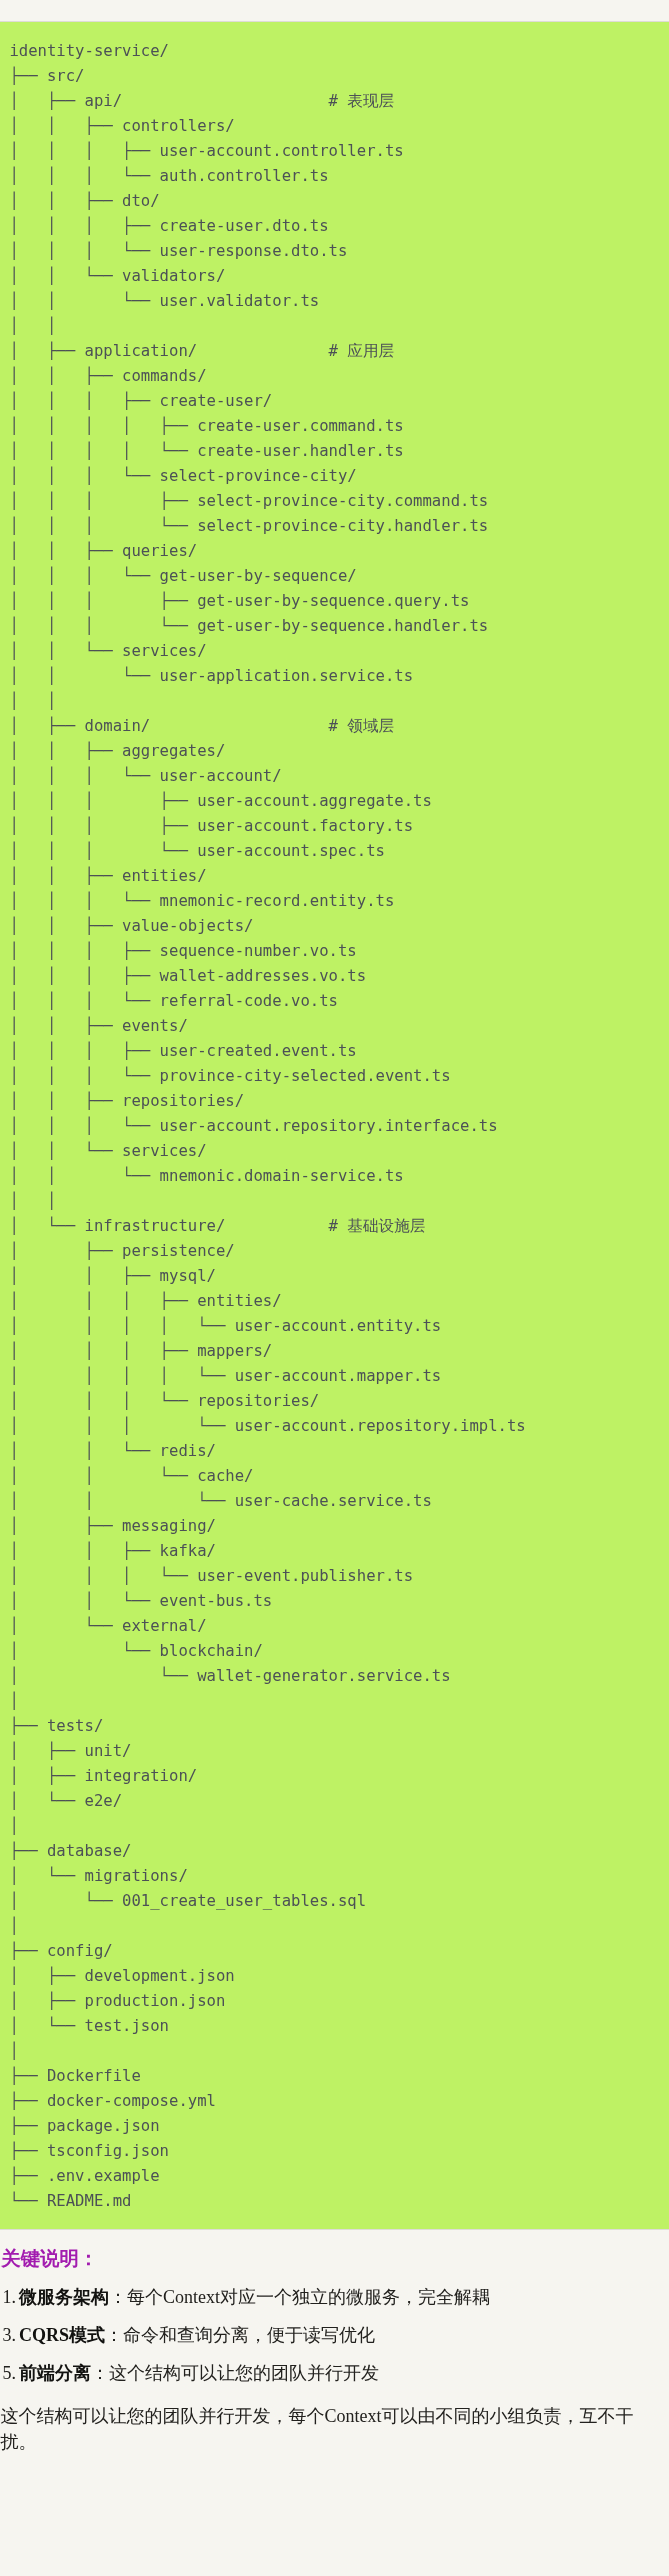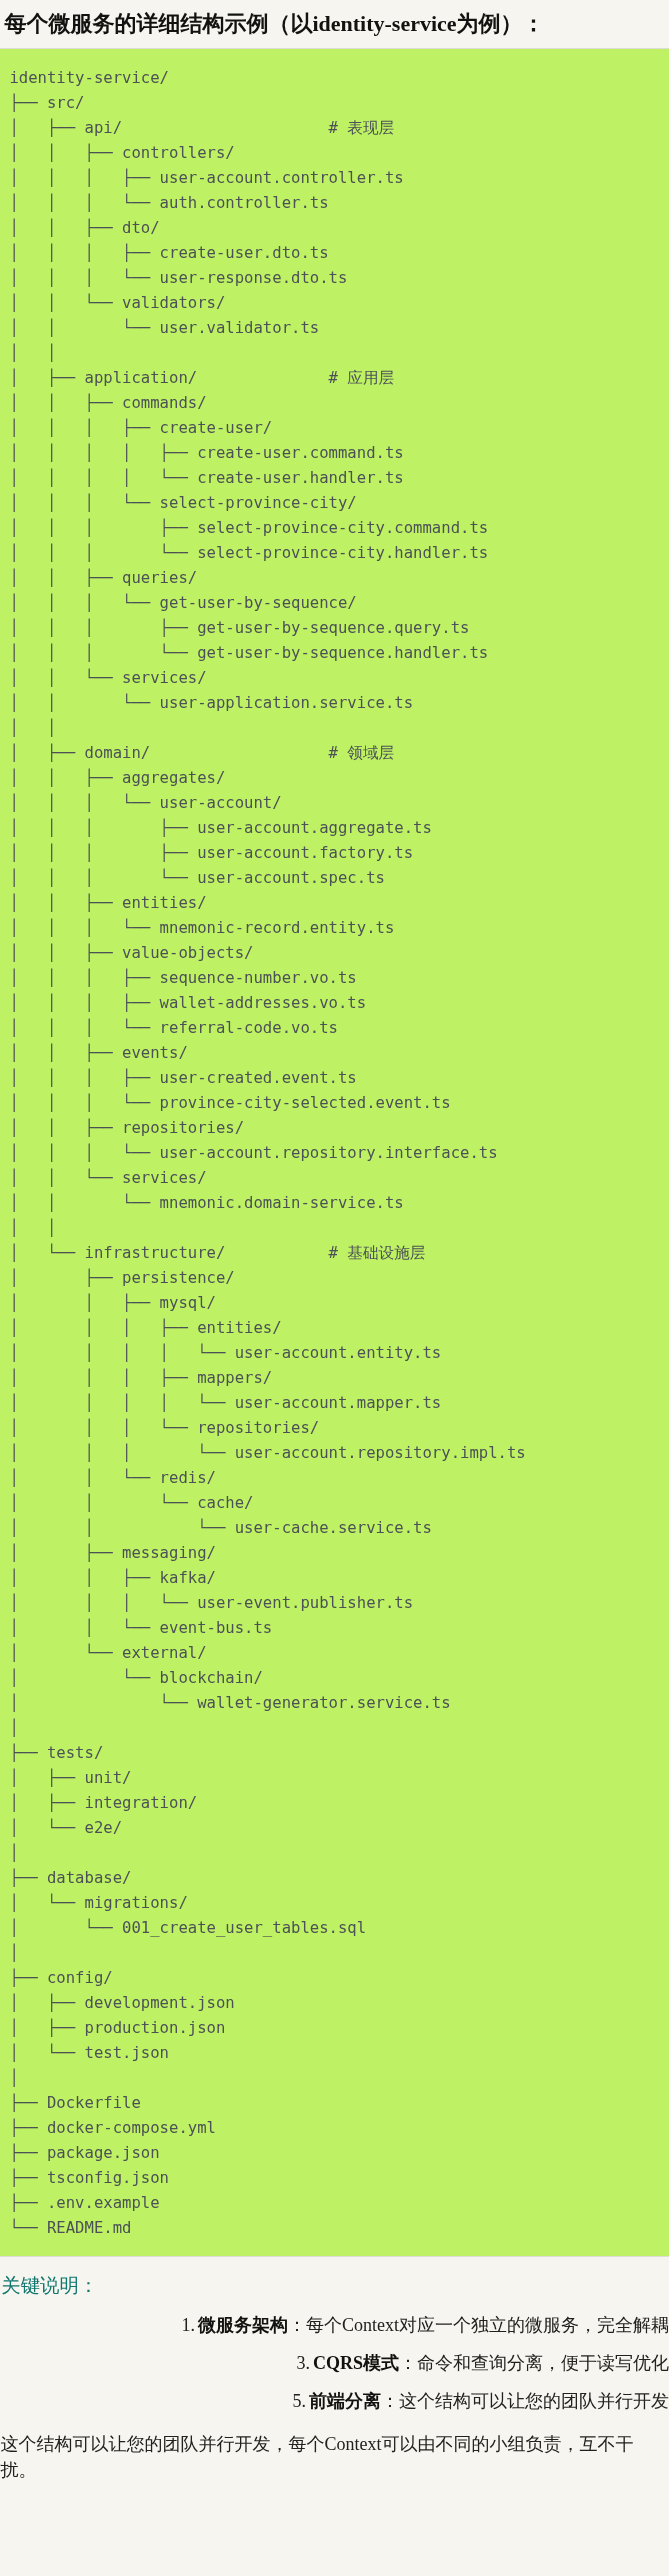--- a/index.html
+++ b/index.html
@@ -34,56 +34,54 @@
     margin: 0;
     font-family: "DejaVu Sans Mono", "Liberation Mono", monospace;
     font-size: 15.6px;
     line-height: 25px;
     color: #4c5156;
     white-space: pre;
   }
   .notes-heading {
     font-size: 19.4px;
     line-height: 1.35;
-    font-weight: normal;
-    color: #0f766e;
+    font-weight: bold;
+    color: #a21caf;
     margin: 16.3px 0 0 1.3px;
   }
   .notes-list {
     list-style: none;
     margin: 0;
     padding: 0 0 0 2.5px;
   }
   .notes-list li {
     font-size: 18px;
     line-height: 1.45;
     margin-top: 12px;
     color: #22211e;
-    text-align: right;
   }
   .num {
     margin-right: 3.1px;
   }
   .note-label {
     font-weight: bold;
     color: #121210;
   }
   .closing {
     font-size: 18px;
     line-height: 1.45;
     margin: 17px 0 0 0.6px;
     color: #22211e;
   }
 </style>
 </head>
 <body>
 
 <div class="doc">
 
-  <h2 class="page-title">每个微服务的详细结构示例（以identity-service为例）：</h2>
 
   <div class="codeblock">
     <pre class="tree">identity-service/
 ├── src/
 │   ├── api/                      # 表现层
 │   │   ├── controllers/
 │   │   │   ├── user-account.controller.ts
 │   │   │   └── auth.controller.ts
 │   │   ├── dto/
 │   │   │   ├── create-user.dto.ts

